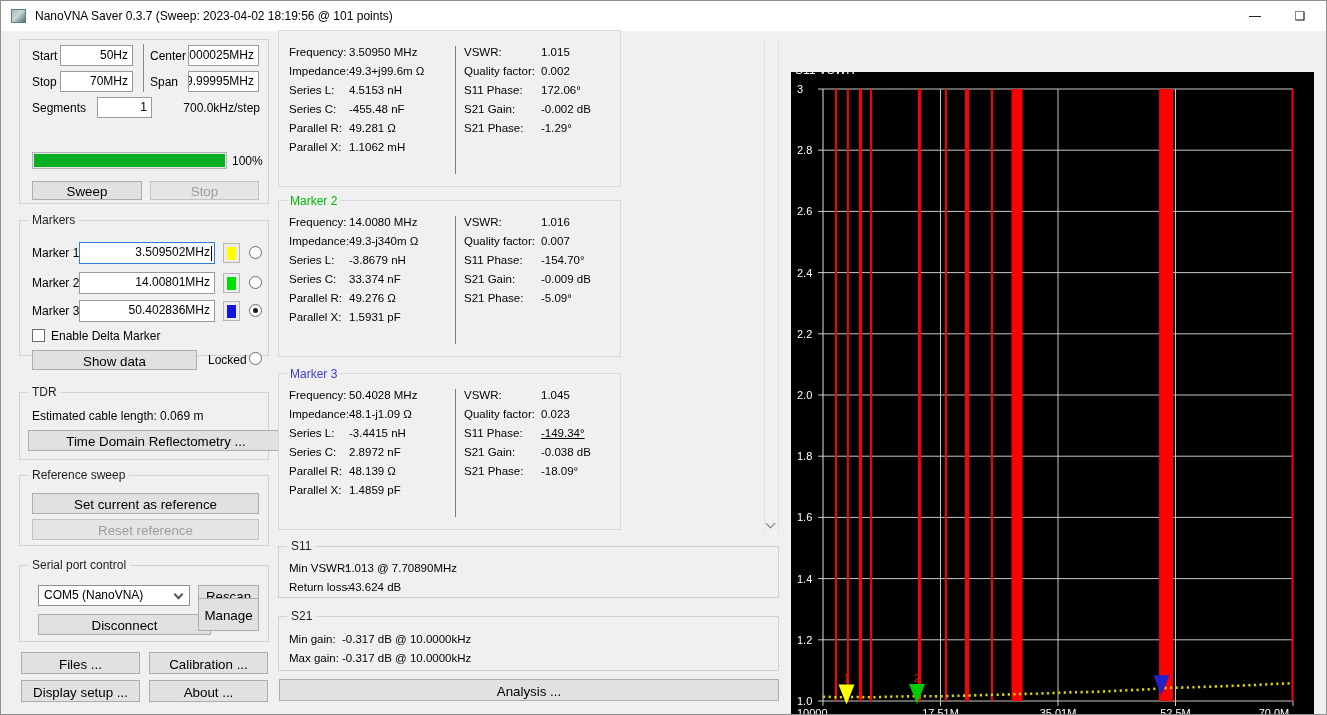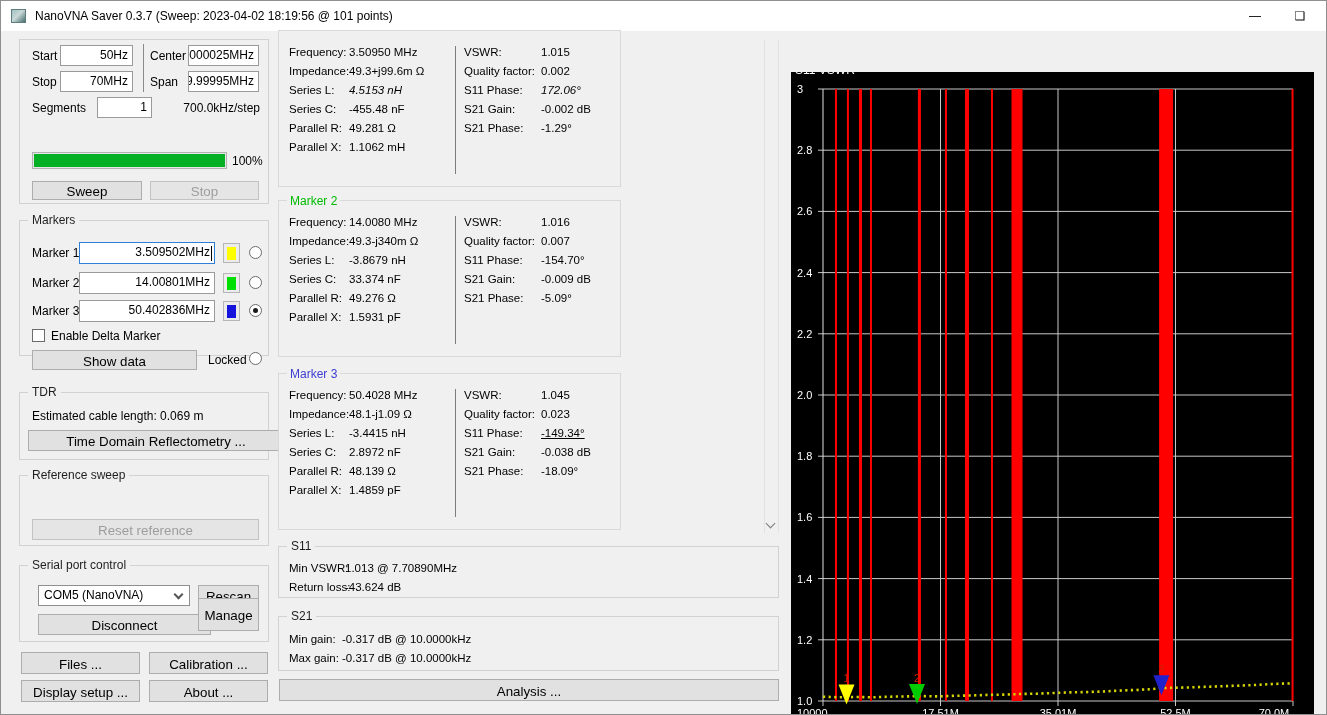--- a/index.html
+++ b/index.html
@@ -109,20 +109,21 @@
     </div>
 
     <div class="gbox" style="left:18px; top:361px; width:250px; height:68px;">
       <span class="legend">TDR</span>
       <span class="lbl" style="left:12px; top:16px;">Estimated cable length:  0.069 m</span>
       <button class="btn" style="left:8px; top:37px; width:256px; height:21px;">Time Domain Reflectometry ...</button>
     </div>
 
     <div class="gbox" style="left:18px; top:444px; width:250px; height:71px;">
       <span class="legend">Reference sweep</span>
+      <button class="btn" style="left:12px; top:17px; width:227px; height:21px;">Set current as reference</button>
       <button class="btn disabled" style="left:12px; top:43px; width:227px; height:21px;">Reset reference</button>
     </div>
 
     <div class="gbox" style="left:18px; top:534px; width:250px; height:77px;">
       <span class="legend">Serial port control</span>
       <div class="combo" style="left:18px; top:19px; width:152px; height:21px;">
         <span>COM5 (NanoVNA)</span>
         <div class="chev" style="right:7px; top:5px;"></div>
       </div>
       <button class="btn" style="left:178px; top:19px; width:61px; height:21px;">Rescan</button>
@@ -135,33 +136,33 @@
     <button class="btn" style="left:20px; top:649px; width:119px; height:22px;">Display setup ...</button>
     <button class="btn" style="left:148px; top:649px; width:119px; height:22px;">About ...</button>
 
     <div id="detailPanels">
         <div class="panel" style="left: 277px; top: -1px; width: 343px; height: 157px;">
           <span class="prow" style="left: 10px; top: 15px;">Frequency:</span>
           <span class="prow" style="left: 70px; top: 15px;">3.50950 MHz</span>
           <span class="prow" style="left: 10px; top: 34px;">Impedance:</span>
           <span class="prow" style="left: 70px; top: 34px;">49.3+j99.6m Ω</span>
           <span class="prow" style="left: 10px; top: 53px;">Series L:</span>
-          <span class="prow" style="left: 70px; top: 53px; font-style: italic;">4.5153 nH</span>
+          <span class="prow" style="left: 70px; top: 53px;">4.5153 nH</span>
           <span class="prow" style="left: 10px; top: 72px;">Series C:</span>
           <span class="prow" style="left: 70px; top: 72px;">-455.48 nF</span>
           <span class="prow" style="left: 10px; top: 91px;">Parallel R:</span>
           <span class="prow" style="left: 70px; top: 91px;">49.281 Ω</span>
           <span class="prow" style="left: 10px; top: 110px;">Parallel X:</span>
           <span class="prow" style="left: 70px; top: 110px;">1.1062 mH</span>
           <span class="prow" style="left: 185px; top: 15px;">VSWR:</span>
           <span class="prow" style="left: 262px; top: 15px;">1.015</span>
           <span class="prow" style="left: 185px; top: 34px;">Quality factor:</span>
           <span class="prow" style="left: 262px; top: 34px;">0.002</span>
           <span class="prow" style="left: 185px; top: 53px;">S11 Phase:</span>
-          <span class="prow" style="left: 262px; top: 53px; font-style: italic;">172.06°</span>
+          <span class="prow" style="left: 262px; top: 53px;">172.06°</span>
           <span class="prow" style="left: 185px; top: 72px;">S21 Gain:</span>
           <span class="prow" style="left: 262px; top: 72px;">-0.002 dB</span>
           <span class="prow" style="left: 185px; top: 91px;">S21 Phase:</span>
           <span class="prow" style="left: 262px; top: 91px;">-1.29°</span>
           <div class="pdiv" style="left: 176px; top: 15px; height: 128px;"></div>
         </div>
         <div class="panel" style="left: 277px; top: 169px; width: 343px; height: 157px;">
           <span class="ptitle" style="color: rgb(0, 187, 0);">Marker 2</span>
           <span class="prow" style="left: 10px; top: 15px;">Frequency:</span>
           <span class="prow" style="left: 70px; top: 15px;">14.0080 MHz</span>

